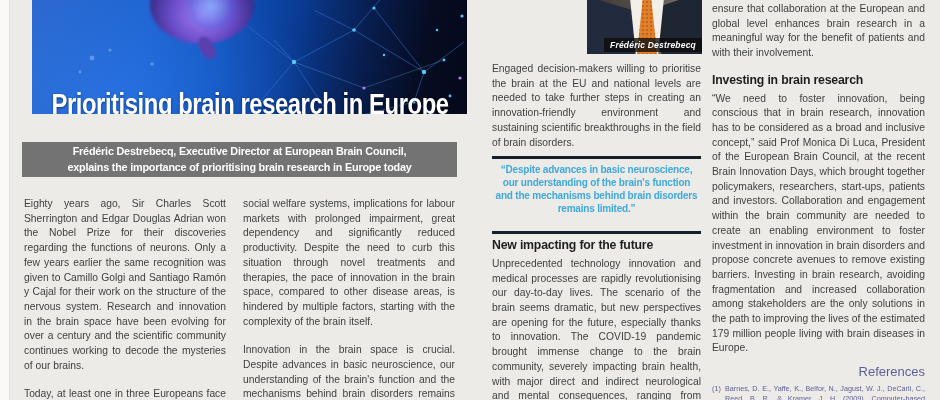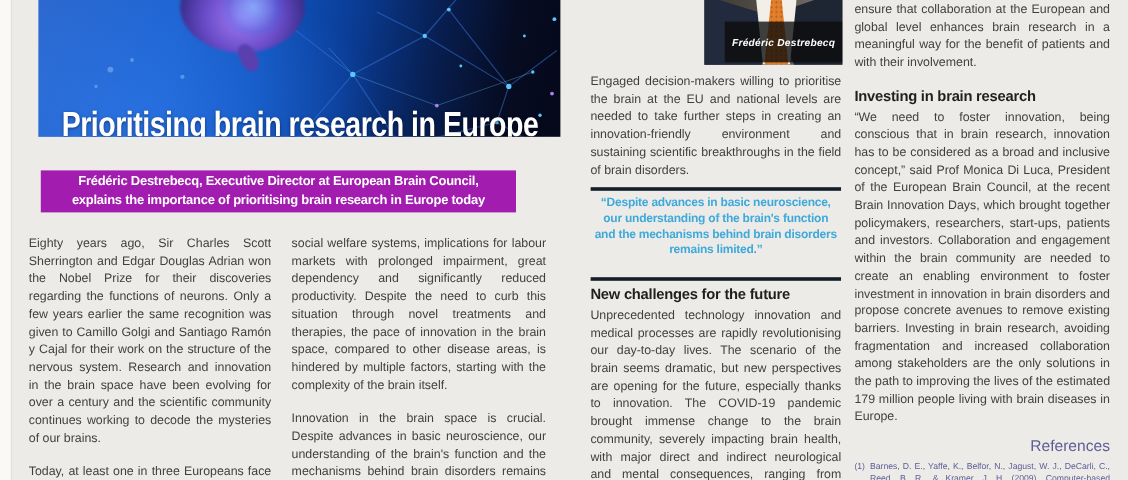--- a/index.html
+++ b/index.html
@@ -25,38 +25,38 @@
     background:radial-gradient(circle,#86b4ff 0%,rgba(60,110,230,.35) 55%,rgba(0,0,0,0) 75%);opacity:.8;filter:blur(1px);}
   .brain-stem{position:absolute;left:168px;top:36px;width:14px;height:24px;border-radius:45%;
     background:#5a3fae;transform:rotate(-28deg);filter:blur(1px);}
   .hero-net{position:absolute;left:0;top:0;}
   .hero-title{
     position:absolute;left:50%;top:88px;transform:translateX(-50%) scaleX(.82);transform-origin:center;
     white-space:nowrap;color:#ffffff;font-size:29px;font-weight:bold;letter-spacing:-.5px;
     text-shadow:0 1px 3px rgba(0,0,20,.5);
   }
   .banner{
-    position:absolute;left:34px;top:142px;width:396px;height:35px;background:#a21caf;
+    position:absolute;left:22px;top:142px;width:435px;height:35px;background:#737373;
     color:#fff;text-align:center;font-weight:bold;font-size:10.8px;line-height:15.5px;
     padding-top:2px;box-sizing:border-box;letter-spacing:-.2px;
   }
 
   
   .photo{position:absolute;left:587px;top:0;width:115px;height:54px;overflow:hidden;
     background:linear-gradient(100deg,#3c3833 0%,#554f48 45%,#8b8680 100%);}
   .suit-l{position:absolute;left:-24px;top:2px;width:74px;height:78px;background:#222b3e;transform:rotate(17deg);}
   .suit-r{position:absolute;right:-22px;top:-2px;width:66px;height:80px;background:#1e2634;transform:rotate(-19deg);}
   .shirt{position:absolute;left:40px;top:0;width:40px;height:54px;background:#f2efe9;
     clip-path:polygon(8% 0,92% 0,78% 100%,22% 100%);}
   .tie{position:absolute;left:50px;top:0;width:20px;height:54px;
     background-color:#e0802c;
     background-image:radial-gradient(#c4651a 1px,rgba(0,0,0,0) 1px);background-size:4px 4px;
     clip-path:polygon(28% 0,72% 0,100% 100%,0 100%);}
   .caption{position:absolute;right:0;bottom:2px;background:rgba(12,12,12,.78);color:#fff;
-    font-size:8.5px;font-style:italic;font-weight:bold;padding:12px 6px;letter-spacing:.2px;}
+    font-size:8.5px;font-style:italic;font-weight:bold;padding:2px 6px;letter-spacing:.2px;}
 
   
   .col{position:absolute;font-size:10.3px;line-height:14.7px;text-align:justify;color:#3f3f3f;}
   .col p{margin:0 0 14px 0;}
   .col-1{left:24px;top:197px;width:202px;height:203px;overflow:hidden;}
   .col-2{left:243px;top:197px;width:212px;height:203px;overflow:hidden;}
   .col-3{left:492px;top:0;width:209px;height:400px;overflow:hidden;}
   .col-4{left:712px;top:2px;width:213px;height:398px;overflow:hidden;}
 
   .photo-spacer{height:62px;}
@@ -149,21 +149,21 @@
 
 <div class="col col-2">
   <p>social welfare systems, implications for labour markets with prolonged impairment, great dependency and significantly reduced productivity. Despite the need to curb this situation through novel treatments and therapies, the pace of innovation in the brain space, compared to other disease areas, is hindered by multiple factors, starting with the complexity of the brain itself.</p>
   <p>Innovation in the brain space is crucial. Despite advances in basic neuroscience, our understanding of the brain's function and the mechanisms behind brain disorders remains limited. Failure rates in drug development are higher in neuroscience than in other areas and new treatments often take longer to reach the market than in other disease areas and we are still striving to find cures or truly effective treatment for most.</p>
 </div>
 
 <div class="col col-3">
   <div class="photo-spacer"></div>
   <p style="margin-bottom:6px;">Engaged decision-makers willing to prioritise the brain at the EU and national levels are needed to take further steps in creating an innovation-friendly environment and sustaining scientific breakthroughs in the field of brain disorders.</p>
   <div class="quote-block">“Despite advances in basic neuroscience, our understanding of the brain's function and the mechanisms behind brain disorders remains limited.”</div>
-  <div class="sec-heading">New challenges for the future</div>
+  <div class="sec-heading">New impacting for the future</div>
   <p style="margin-bottom:0;">
     <span>Unprecedented technology innovation and medical processes are rapidly revolutionising our day-to-day lives. The scenario of the brain seems dramatic, but new perspectives are opening for the future, especially thanks to innovation. The COVID-19 pandemic brought immense change to the brain community, severely impacting brain health, with major direct and indirect neurological and mental consequences, ranging from increases in anxious and depressive disorders as a result of social isolation to the neurotrophic effect of the virus on the brain </span>
   </p>
 </div>
 
 <div class="col col-4">
   <p style="margin-bottom:12px;">ensure that collaboration at the European and global level enhances brain research in a meaningful way for the benefit of patients and with their involvement.</p>
   <div class="sec-heading">Investing in brain research</div>
   <p style="margin-bottom:0;">“We need to foster innovation, being conscious that in brain research, innovation has to be considered as a broad and inclusive concept,” said Prof Monica Di Luca, President of the European Brain Council, at the recent Brain Innovation Days, which brought together policymakers, researchers, start-ups, patients and investors. Collaboration and engagement within the brain community are needed to create an enabling environment to foster investment in innovation in brain disorders and propose concrete avenues to remove existing barriers. Investing in brain research, avoiding fragmentation and increased collaboration among stakeholders are the only solutions in the path to improving the lives of the estimated 179 million people living with brain diseases in Europe.</p>
   <div class="refs-label">References</div>

